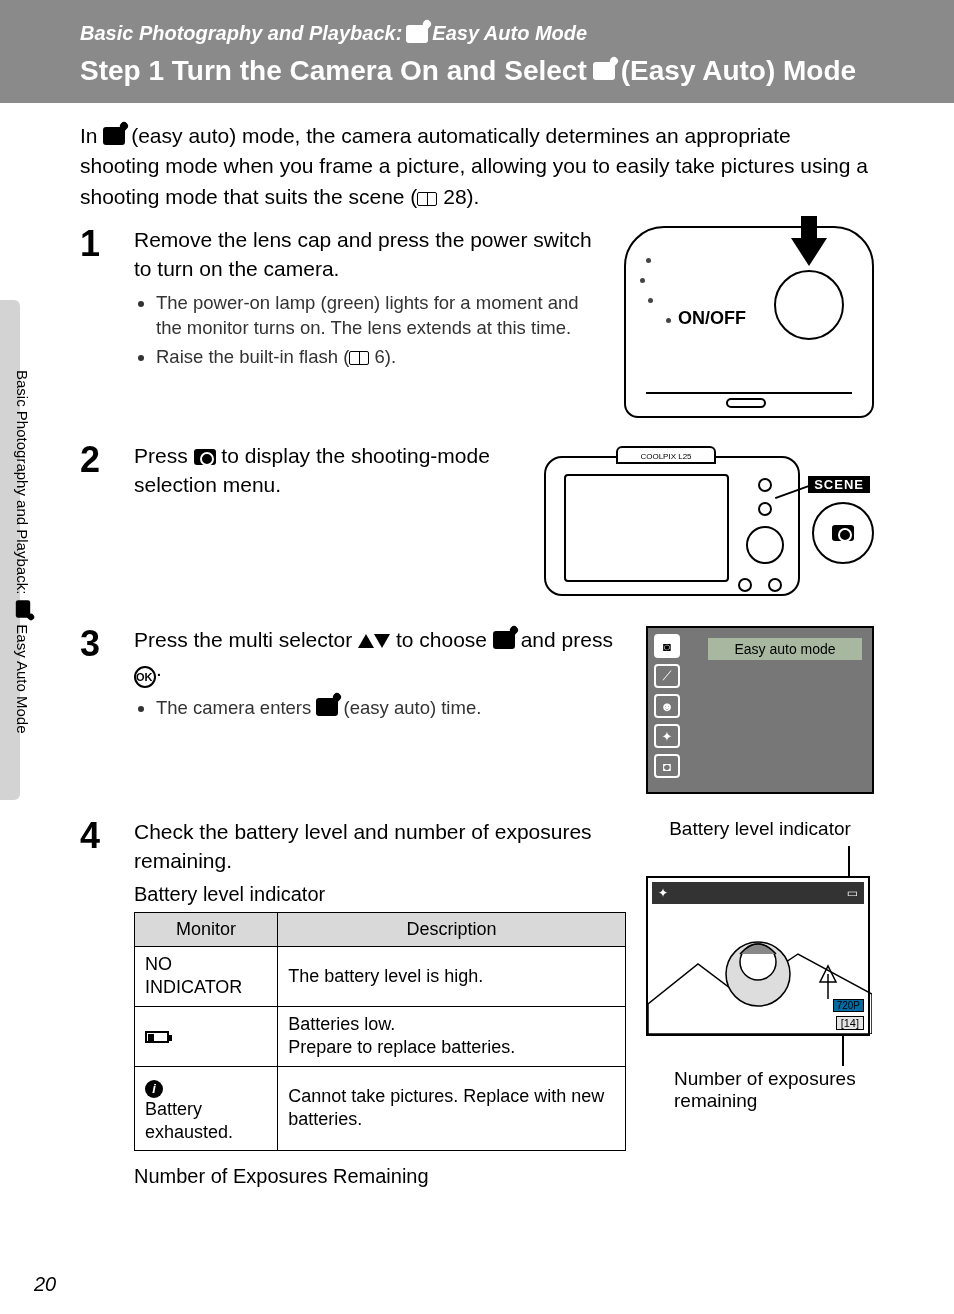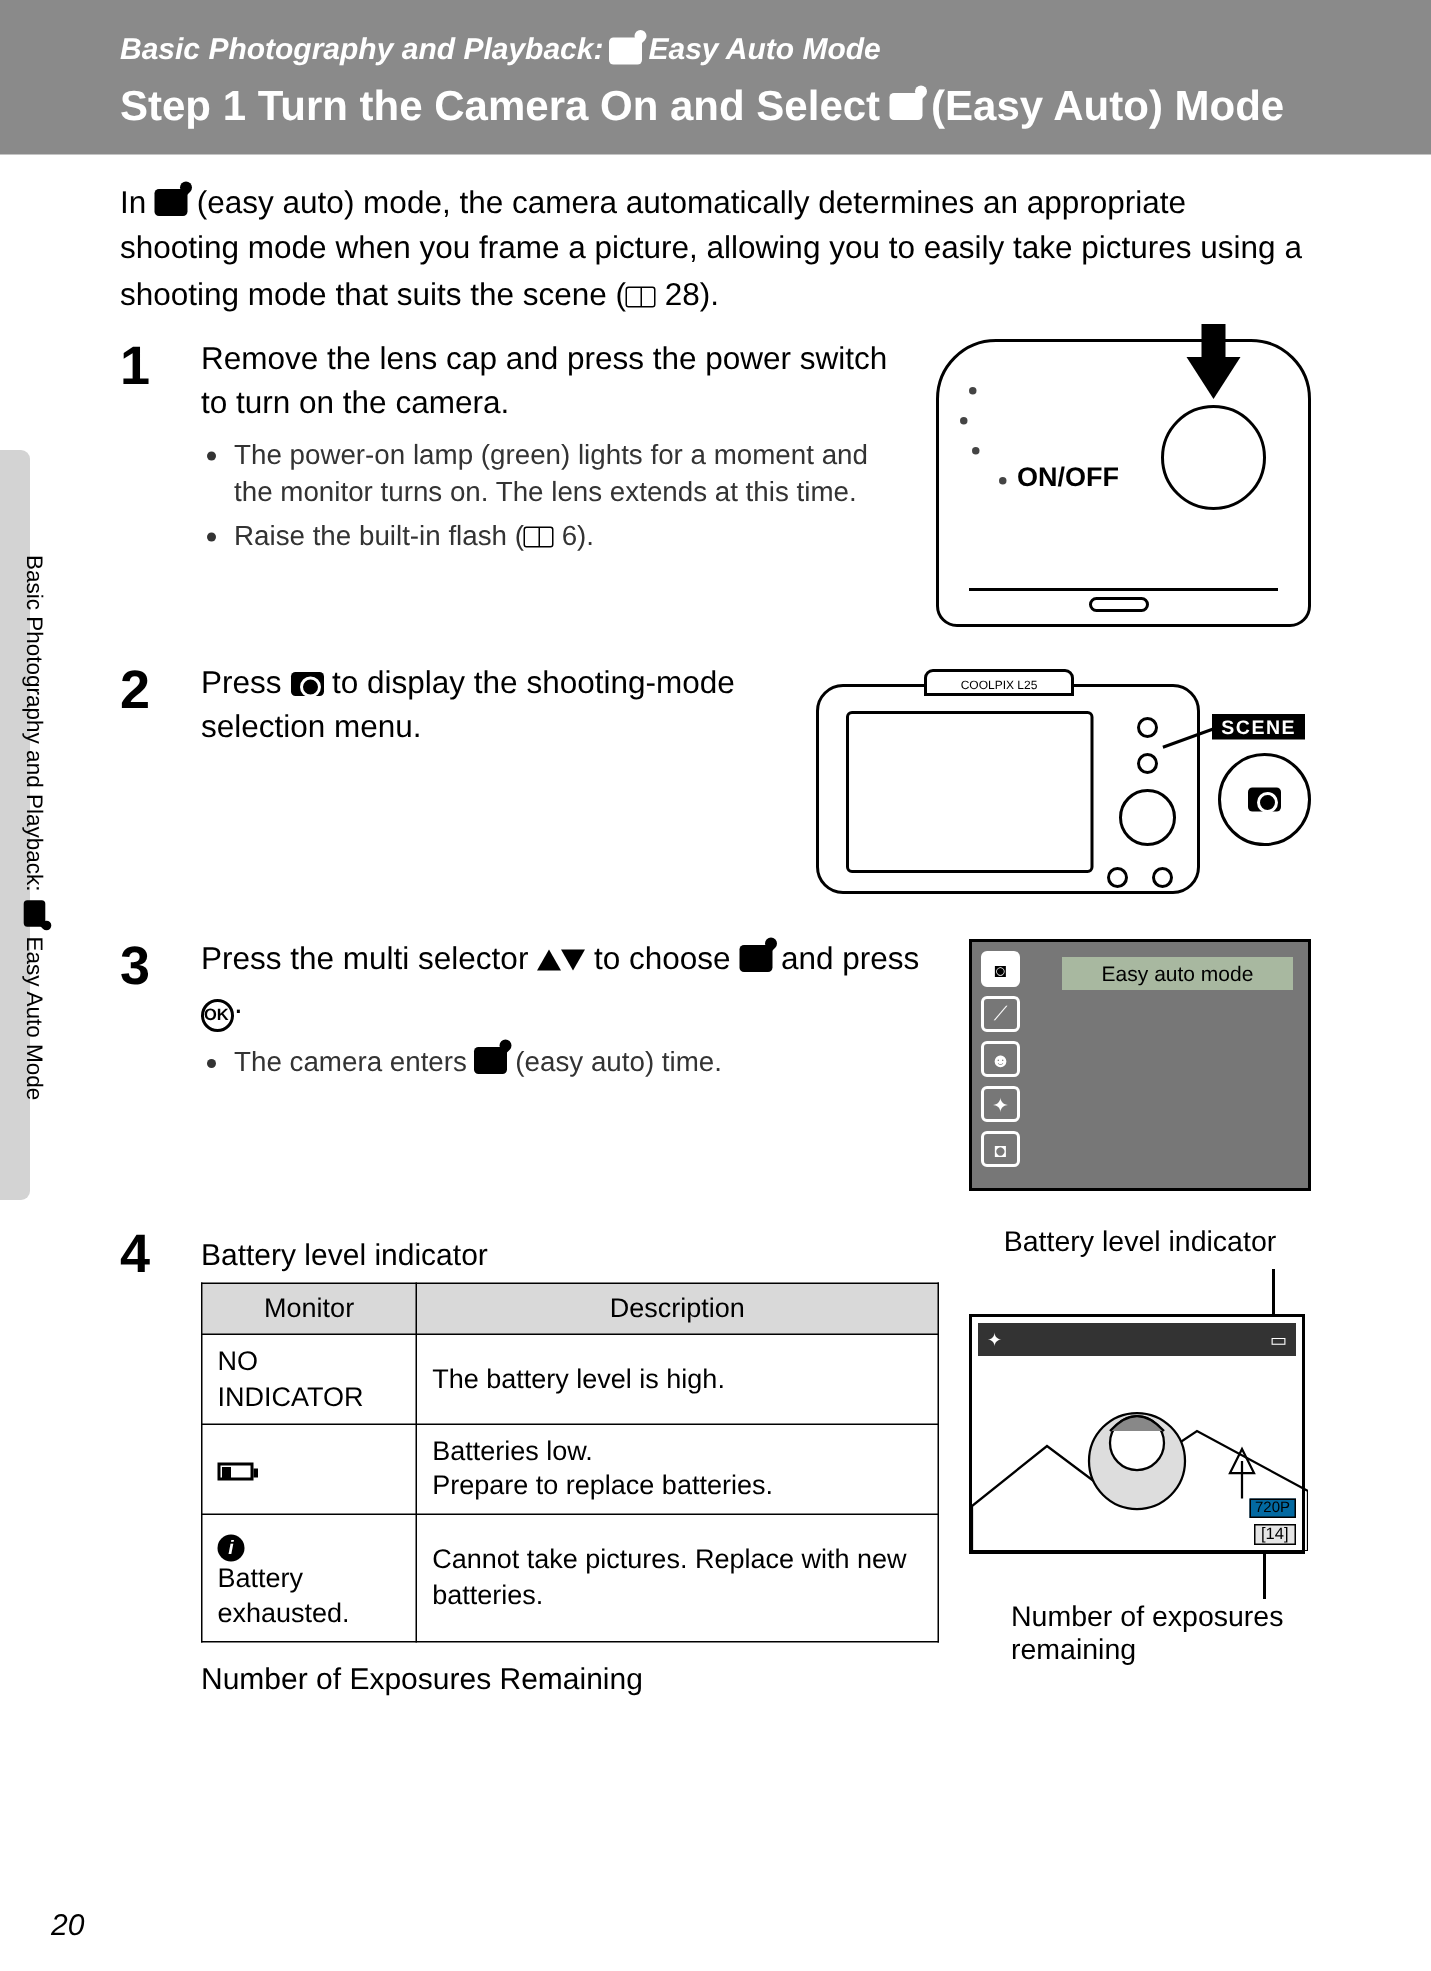--- a/index.html
+++ b/index.html
@@ -432,20 +432,21 @@
         </div>
         <div class="fig3-title">Easy auto mode</div>
       </div>
     </div>
   </div>
 
   <div class="step" style="margin-bottom:8px;">
     <div class="step-num">4</div>
     <div class="step4-row">
       <div class="step4-left">
+        <span class="step-title">Check the battery level and number of exposures remaining.</span>
         <div class="subtitle">Battery level indicator</div>
         <table class="battery">
           <tbody>
               <tr>
             <th>Monitor</th>
             <th>Description</th>
           </tr>
           <tr>
             <td>NO INDICATOR</td>
             <td>The battery level is high.</td>

